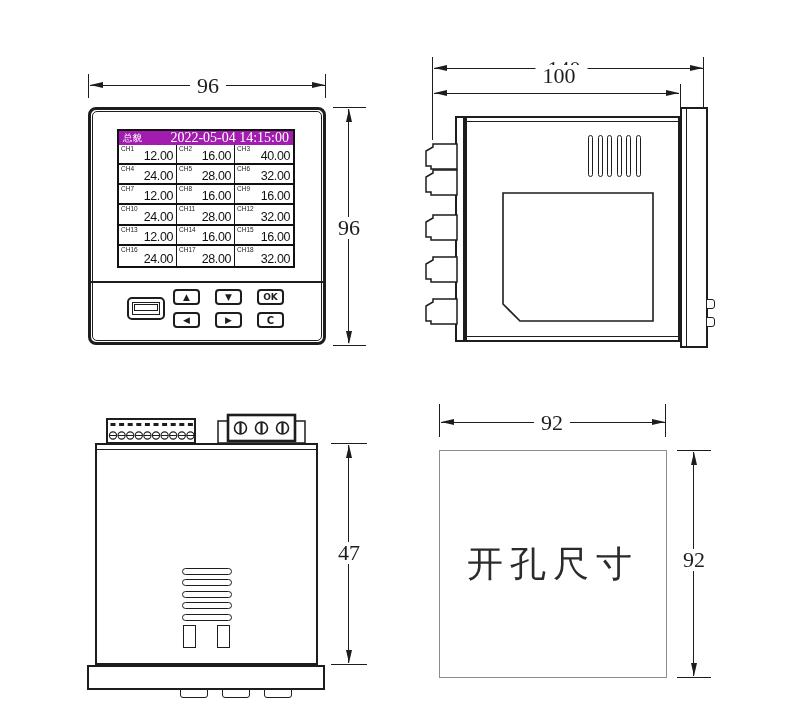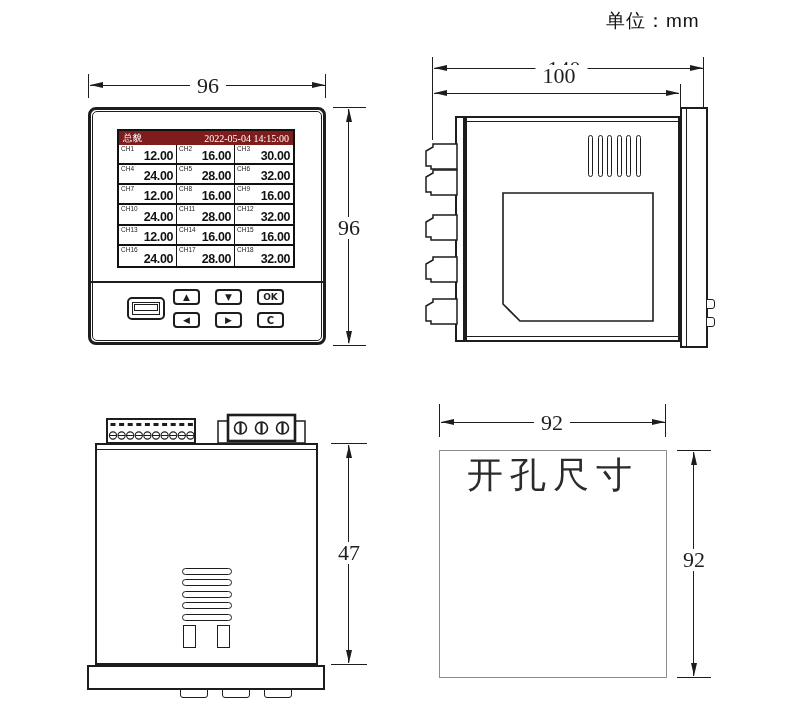--- a/index.html
+++ b/index.html
@@ -17,52 +17,51 @@
   .arr-d{border-left:3.5px solid transparent;border-right:3.5px solid transparent;border-top:13px solid #1d1d1d;transform:translate(-50%,-100%);}
   .dim-label{position:absolute;transform:translate(-50%,-50%);background:#fff;padding:0 7px;
              font-family:"Liberation Serif",serif;font-size:22px;line-height:1;white-space:nowrap;}
   .box{position:absolute;border:2px solid #1d1d1d;background:#fff;box-sizing:border-box;}
   .thinbox{position:absolute;border:1.5px solid #1d1d1d;background:#fff;box-sizing:border-box;}
   
   .front-device{position:absolute;left:88px;top:107px;width:238px;height:238px;border:3.2px solid #1d1d1d;
                 border-radius:8px;background:#fff;box-sizing:border-box;}
   .front-inner{position:absolute;left:1px;top:1px;right:1px;bottom:1px;border:1px solid #1d1d1d;border-radius:5px;}
   .screen{position:absolute;left:26px;top:19px;width:178px;height:139px;border:2px solid #111;box-sizing:border-box;background:#fff;}
-  .scr-head{height:14px;background:#7f1d1d;color:#fff;display:flex;justify-content:space-between;align-items:center;
+  .scr-head{height:14px;background:#a21caf;color:#fff;display:flex;justify-content:space-between;align-items:center;
             padding:0 4px;font-family:"Liberation Serif",serif;}
   .scr-title{font-size:9.5px;}
-  .scr-time{font-size:10px;letter-spacing:0;}
+  .scr-time{font-size:14px;letter-spacing:0;}
   .scr-grid{display:grid;grid-template-columns:repeat(3,1fr);grid-template-rows:repeat(6,1fr);height:121px;}
   .cell{position:relative;border-right:1.5px solid #111;border-bottom:2px solid #111;box-sizing:border-box;}
   .cell:nth-child(3n){border-right:none;}
   .cell:nth-child(n+16){border-bottom:none;}
   .cell .ch{position:absolute;left:2px;top:0px;font-size:6.5px;color:#222;}
-  .cell .val{position:absolute;right:3px;bottom:0px;font-size:12.5px;font-weight:bold;letter-spacing:-0.4px;color:#111;}
+  .cell .val{position:absolute;right:3px;bottom:0px;font-size:12.5px;font-weight:normal;letter-spacing:-0.4px;color:#111;}
   .front-sep{position:absolute;left:0;top:171px;width:232px;height:0;border-top:2px solid #1d1d1d;}
   .key{position:absolute;width:27px;height:16px;border:2.2px solid #1d1d1d;border-radius:4px;background:#fff;
        display:flex;align-items:center;justify-content:center;box-sizing:border-box;
        font-family:"DejaVu Sans",sans-serif;font-weight:bold;color:#1d1d1d;}
   .usb{position:absolute;left:36px;top:187px;width:38px;height:23px;border:2.5px solid #1d1d1d;border-radius:5px;box-sizing:border-box;}
   .usb-in1{position:absolute;left:3px;top:3px;right:3px;bottom:3px;border:1.2px solid #1d1d1d;}
   .usb-in2{position:absolute;left:5px;top:5px;right:5px;height:5px;border:1.2px solid #1d1d1d;}
   
   .vslot{position:absolute;width:5px;height:42px;border:1.5px solid #1d1d1d;border-radius:3px;box-sizing:border-box;}
   .hslot{position:absolute;width:50px;height:6.5px;border:1.5px solid #1d1d1d;border-radius:4px;box-sizing:border-box;}
   .unit{position:absolute;left:606px;top:8px;font-size:19px;color:#111;letter-spacing:1px;}
   .cutout-sq{position:absolute;left:439px;top:450px;width:228px;height:228px;border:1.5px solid #8d8d8d;box-sizing:border-box;
-             display:flex;justify-content:center;}
+             display:flex;align-items:center;justify-content:center;}
   .cutout-txt{font-size:36px;letter-spacing:7px;color:#2b2b2b;}
   svg{position:absolute;overflow:visible;}
 </style>
 </head>
 <body>
 
 <div class="canvas">
 
-  <div class="unit">单位：mm</div>
 
   <div>
     <div class="ext-v" style="left:88px;top:74px;height:24px"></div>
     <div class="ext-v" style="left:325px;top:74px;height:24px"></div>
     <div class="ln-h" style="left:90px;top:85px;width:235px"></div>
     <div class="arr arr-l" style="left:90px;top:85px"></div>
     <div class="arr arr-r" style="left:325px;top:85px"></div>
     <div class="dim-label" style="left:208px;top:86px">96</div>
   </div>
 
@@ -87,21 +86,21 @@
         <div class="cell">
             <span class="ch">CH1</span>
             <span class="val">12.00</span>
           </div>
         <div class="cell">
             <span class="ch">CH2</span>
             <span class="val">16.00</span>
           </div>
         <div class="cell">
             <span class="ch">CH3</span>
-            <span class="val">30.00</span>
+            <span class="val">40.00</span>
           </div>
         <div class="cell">
             <span class="ch">CH4</span>
             <span class="val">24.00</span>
           </div>
         <div class="cell">
             <span class="ch">CH5</span>
             <span class="val">28.00</span>
           </div>
         <div class="cell">

